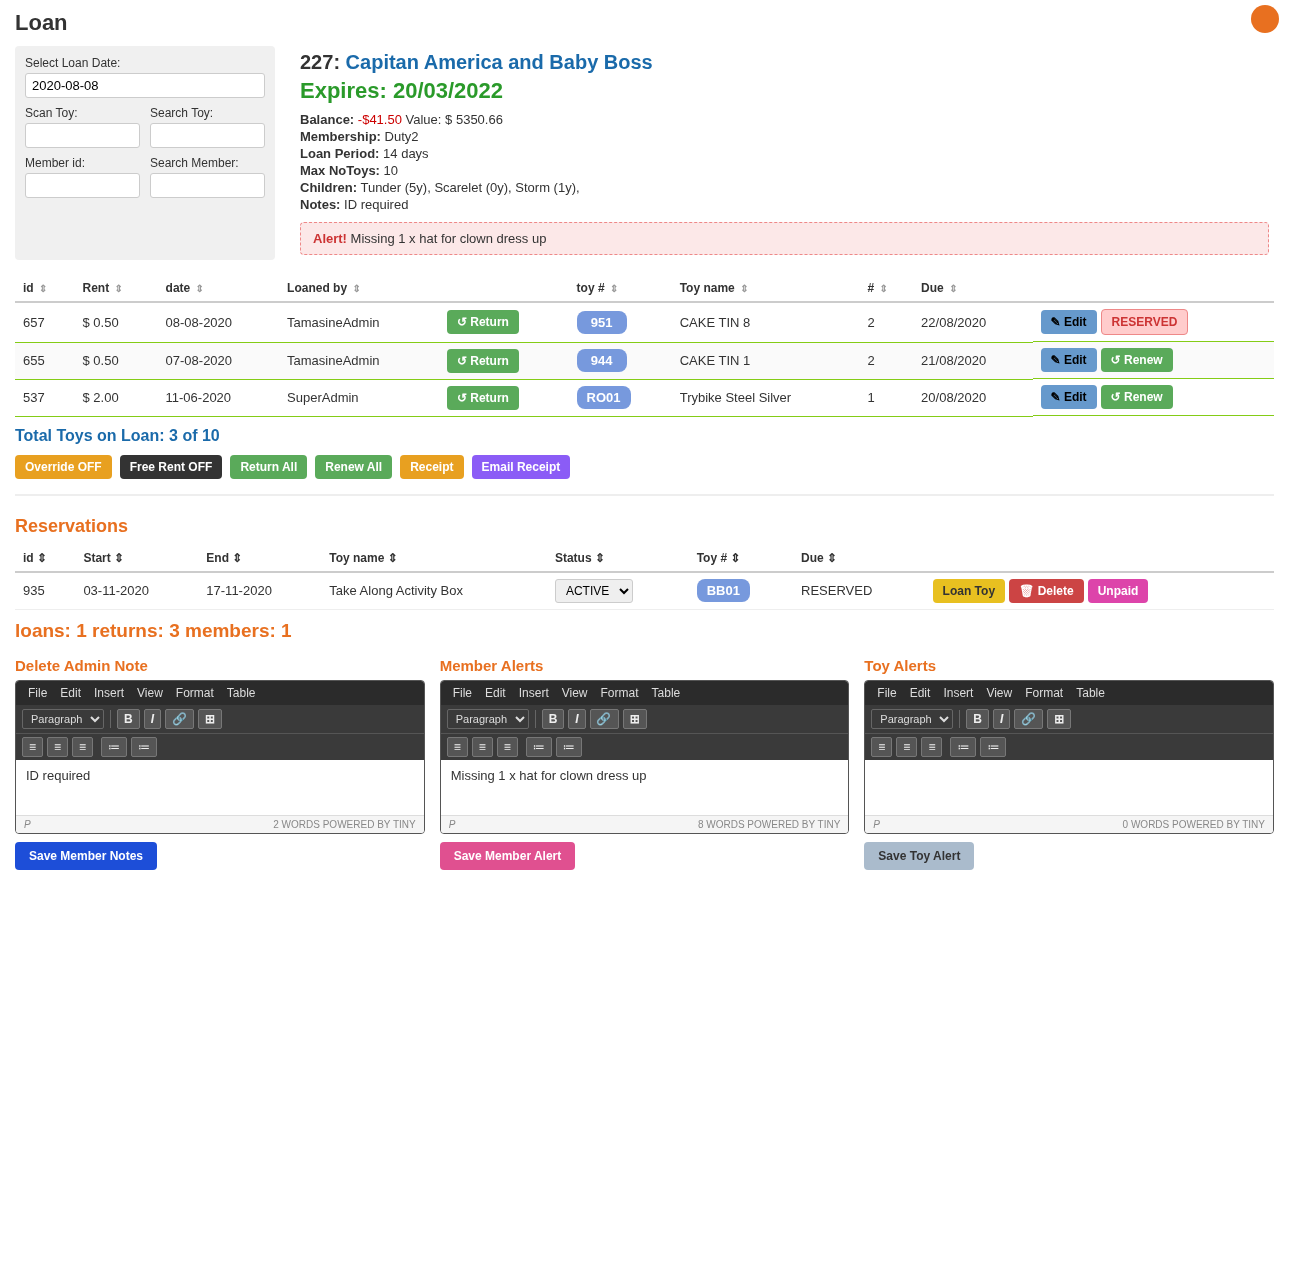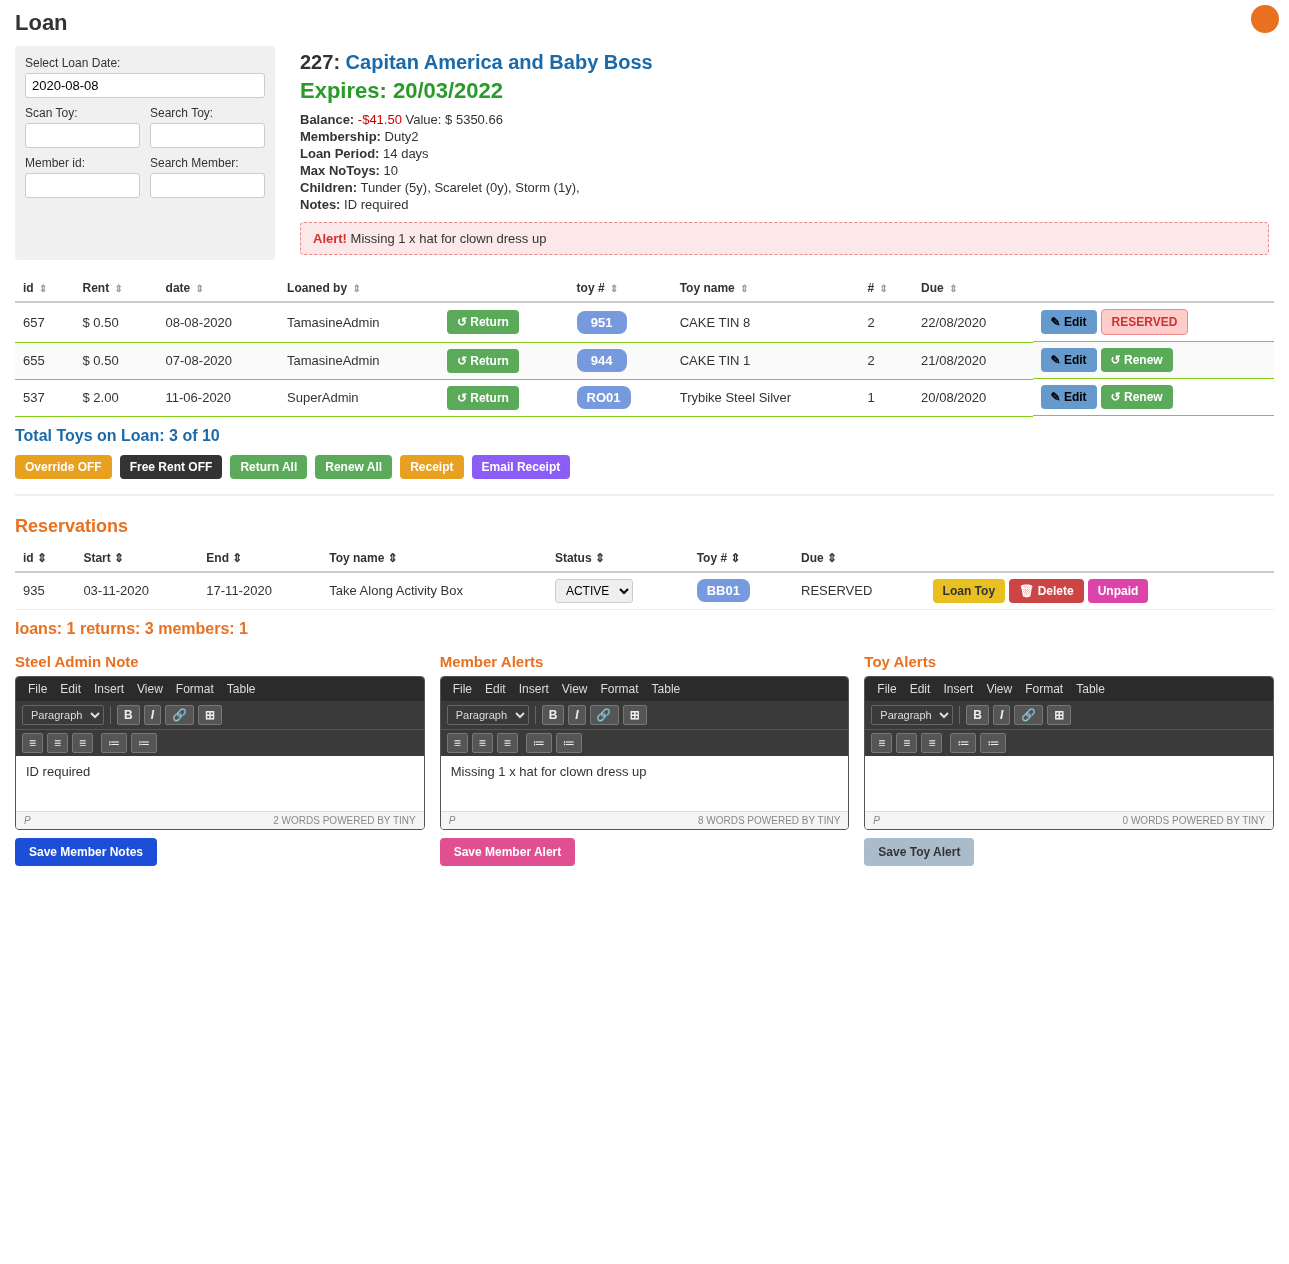--- a/index.html
+++ b/index.html
@@ -61,21 +61,21 @@
     .actions-row { display: flex; gap: 8px; flex-wrap: wrap; margin-bottom: 20px; padding-bottom: 15px; border-bottom: 2px solid #eee; }
 
     .section-title { font-size: 18px; font-weight: bold; color: #e87020; margin-bottom: 8px; }
 
     .reservations-table { width: 100%; border-collapse: collapse; margin-bottom: 10px; }
     .reservations-table th { background: #fff; border-bottom: 2px solid #ccc; padding: 6px 8px; text-align: left; font-size: 12px; }
     .reservations-table td { padding: 6px 8px; border-bottom: 1px solid #eee; vertical-align: middle; }
 
     .status-select { border: 1px solid #ccc; padding: 3px 6px; border-radius: 3px; font-size: 12px; }
 
-    .summary-line { color: #e87020; font-weight: bold; font-size: 16px; margin: 8px 0 15px 0; }
+    .summary-line { color: #e87020; font-weight: bold; font-size: 19px; margin: 8px 0 15px 0; }
 
     .editors-row { display: flex; gap: 15px; margin-top: 10px; }
     .editor-block { flex: 1; }
     .editor-title { font-size: 15px; font-weight: bold; color: #e87020; margin-bottom: 6px; }
 
     .tinymce-wrapper { border: 1px solid #555; border-radius: 4px; overflow: hidden; }
     .tinymce-menubar { background: #2b2b2b; color: #ddd; display: flex; gap: 5px; padding: 3px 8px; font-size: 12px; }
     .tinymce-menubar span { cursor: pointer; padding: 2px 4px; }
     .tinymce-toolbar { background: #3a3a3a; padding: 4px 6px; display: flex; align-items: center; gap: 4px; flex-wrap: wrap; }
     .tinymce-toolbar .tb-select { background: #3a3a3a; color: #ddd; border: 1px solid #666; padding: 2px 4px; font-size: 11px; border-radius: 2px; }
@@ -279,21 +279,21 @@
       </td>
     </tr>
       </tbody>
   </table>
 
   <div class="summary-line">loans: 1 returns: 3 members: 1</div>
 
   <div class="editors-row">
 
     <div class="editor-block">
-      <div class="editor-title">Steel Admin Note</div>
+      <div class="editor-title">Delete Admin Note</div>
       <div class="tinymce-wrapper">
         <div class="tinymce-menubar">
           <span>File</span>
           <span>Edit</span>
           <span>Insert</span>
           <span>View</span>
           <span>Format</span>
           <span>Table</span>
         </div>
         <div class="tinymce-toolbar">

